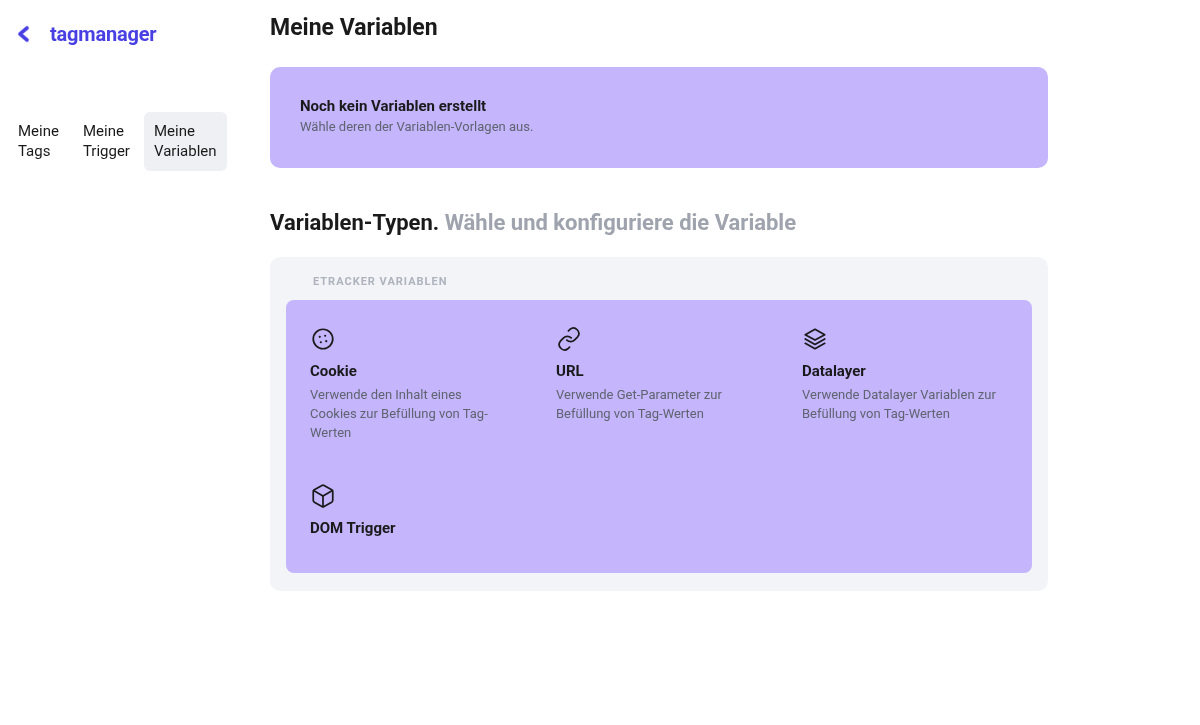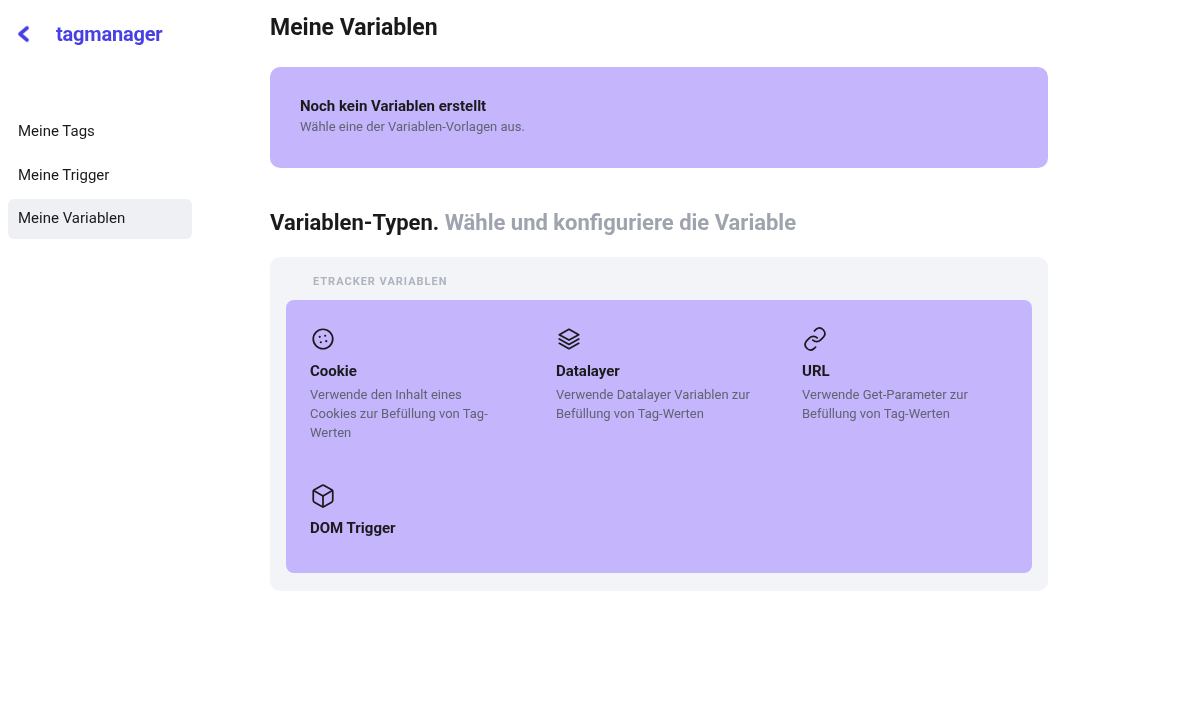--- a/index.html
+++ b/index.html
@@ -16,32 +16,32 @@
   height: 100%;
 }
 .sidebar {
   width: 200px;
   flex-shrink: 0;
   padding: 18px 8px 18px 8px;
 }
 .logo {
   display: flex;
   align-items: center;
-  gap: 20px;
+  gap: 14px;
   padding: 4px 6px 8px 4px;
   margin-bottom: 58px;
 }
 .logo-mark svg { display: block; }
 .logo-text {
   font-size: 20px;
   font-weight: 700;
   color: #4840e3;
   letter-spacing: -0.2px;
 }
-.nav { display: flex; flex-direction: column; gap: 4px; }
+.nav { display: flex; gap: 4px; }
 .nav-item {
   display: block;
   padding: 10px 10px;
   font-size: 15px;
   color: #1a1a1a;
   border-radius: 6px;
   cursor: pointer;
   line-height: 1.3;
 }
 .nav-item.active {
@@ -141,21 +141,21 @@
       <a class="nav-item">Meine Trigger</a>
       <a class="nav-item active">Meine Variablen</a>
     </nav>
   </aside>
 
   <main class="main">
     <h1 class="page-title">Meine Variablen</h1>
 
     <div class="empty-box">
       <div class="empty-title">Noch kein Variablen erstellt</div>
-      <div class="empty-subtitle">Wähle eine der Variablen-Vorlagen aus.</div>
+      <div class="empty-subtitle">Wähle deren der Variablen-Vorlagen aus.</div>
     </div>
 
     <h2 class="types-heading">
       <span class="strong">Variablen-Typen. </span><span class="muted">Wähle und konfiguriere die Variable</span>
     </h2>
 
     <section class="types-panel">
       <div class="types-panel-label">ETRACKER VARIABLEN</div>
       <div class="card-grid">
 
@@ -169,38 +169,38 @@
               <circle cx="15" cy="14" r="1" fill="#1a1a1a" stroke="none"></circle>
             </svg>
           </div>
           <div class="card-title">Cookie</div>
           <div class="card-desc">Verwende den Inhalt eines Cookies zur Befüllung von Tag-Werten</div>
         </div>
 
         <div class="type-card">
           <div class="card-icon">
             <svg width="26" height="26" viewBox="0 0 24 24" fill="none" stroke-width="1.6" stroke-linecap="round" stroke-linejoin="round">
+              <path d="M10 13a5 5 0 0 0 7 0l3-3a5 5 0 0 0-7-7l-1.5 1.5"></path>
+              <path d="M14 11a5 5 0 0 0-7 0l-3 3a5 5 0 0 0 7 7l1.5-1.5"></path>
+            </svg>
+          </div>
+          <div class="card-title">URL</div>
+          <div class="card-desc">Verwende Get-Parameter zur Befüllung von Tag-Werten</div>
+        </div>
+
+        <div class="type-card">
+          <div class="card-icon">
+            <svg width="26" height="26" viewBox="0 0 24 24" fill="none" stroke-width="1.6" stroke-linecap="round" stroke-linejoin="round">
               <polygon points="12 3 21 8 12 13 3 8 12 3"></polygon>
               <polyline points="3 12 12 17 21 12"></polyline>
               <polyline points="3 16 12 21 21 16"></polyline>
             </svg>
           </div>
           <div class="card-title">Datalayer</div>
           <div class="card-desc">Verwende Datalayer Variablen zur Befüllung von Tag-Werten</div>
-        </div>
-
-        <div class="type-card">
-          <div class="card-icon">
-            <svg width="26" height="26" viewBox="0 0 24 24" fill="none" stroke-width="1.6" stroke-linecap="round" stroke-linejoin="round">
-              <path d="M10 13a5 5 0 0 0 7 0l3-3a5 5 0 0 0-7-7l-1.5 1.5"></path>
-              <path d="M14 11a5 5 0 0 0-7 0l-3 3a5 5 0 0 0 7 7l1.5-1.5"></path>
-            </svg>
-          </div>
-          <div class="card-title">URL</div>
-          <div class="card-desc">Verwende Get-Parameter zur Befüllung von Tag-Werten</div>
         </div>
 
         <div class="type-card">
           <div class="card-icon">
             <svg width="26" height="26" viewBox="0 0 24 24" fill="none" stroke-width="1.6" stroke-linecap="round" stroke-linejoin="round">
               <path d="M21 16V8a2 2 0 0 0-1-1.73l-7-4a2 2 0 0 0-2 0l-7 4A2 2 0 0 0 3 8v8a2 2 0 0 0 1 1.73l7 4a2 2 0 0 0 2 0l7-4A2 2 0 0 0 21 16z"></path>
               <polyline points="3.3 7 12 12 20.7 7"></polyline>
               <line x1="12" y1="22" x2="12" y2="12"></line>
             </svg>
           </div>

